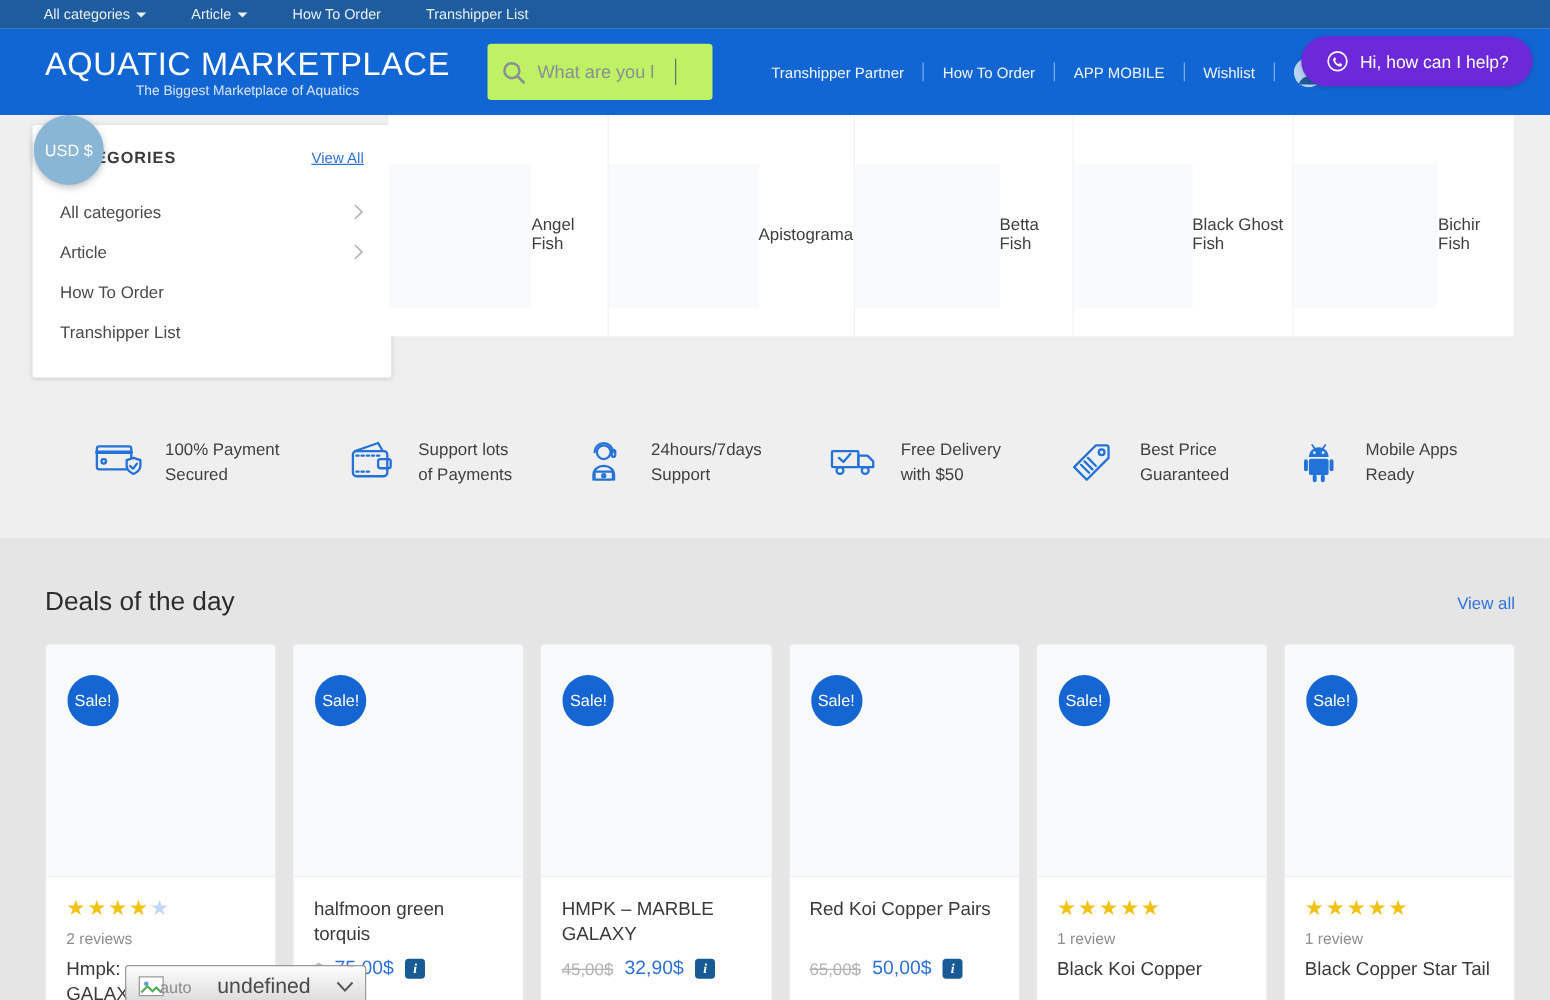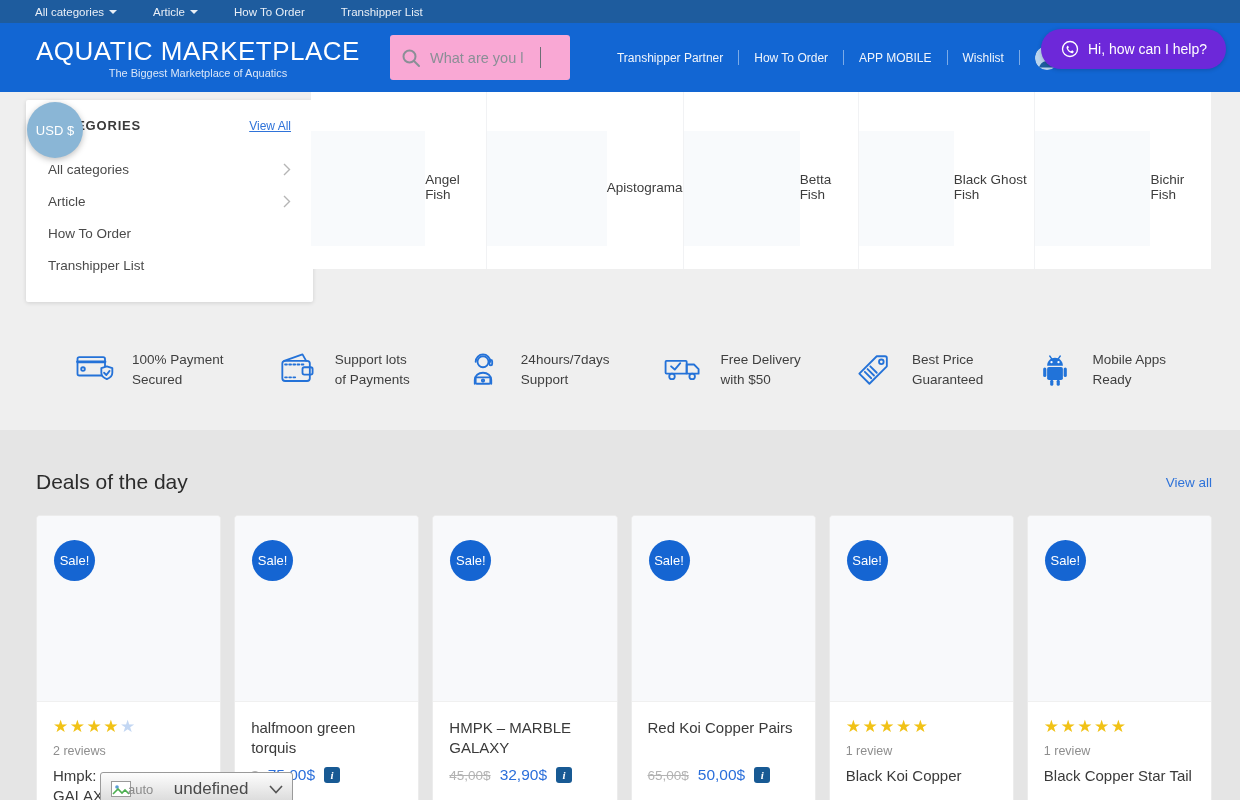--- a/index.html
+++ b/index.html
@@ -9,40 +9,40 @@
   
   .topbar { height:23px; background:#1e5c9e; display:flex; align-items:center; padding-left:35px; gap:36px; }
   .topbar-item { color:#e9eff7; font-size:11.5px; display:flex; align-items:center; gap:5px; cursor:pointer; white-space:nowrap; }
   .caret { width:0; height:0; border-left:4px solid transparent; border-right:4px solid transparent; border-top:4px solid #e9eff7; display:inline-block; }
 
   
   .header { height:69px; background:#1266d3; display:flex; align-items:center; position:relative; }
   .logo { margin-left:36px; text-align:center; }
   .logo-title { color:#fff; font-size:26px; letter-spacing:.5px; line-height:28px; white-space:nowrap; }
   .logo-sub { color:#d9e6f8; font-size:11px; margin-top:2px; }
-  .searchbox { margin-left:30px; width:180px; height:45px; background:#f9a8d4; border-radius:3px; display:flex; align-items:center; padding:4px 10px; position:relative; }
+  .searchbox { margin-left:30px; width:180px; height:45px; background:#bef264; border-radius:3px; display:flex; align-items:center; padding:4px 10px; position:relative; }
   .searchbox input { border:none; outline:none; font-size:14.5px; color:#555; width:100%; margin-left:8px; font-family:"Liberation Sans",sans-serif; background:transparent; }
   .searchbox input::placeholder { color:#8a8f96; opacity:1; }
   .search-caret { position:absolute; left:150px; top:12px; width:1px; height:21px; background:#6b6f75; }
   .hnav { display:flex; align-items:center; margin-left:32px; }
   .hnav-item { color:#f0f5fc; font-size:12px; padding:0 15px; cursor:pointer; white-space:nowrap; }
   .hnav-sep { width:1px; height:15px; background:rgba(255,255,255,.45); }
   .avatar { width:24px; height:24px; border-radius:50%; overflow:hidden; margin-left:15px; cursor:pointer; flex:0 0 auto; }
   .chat-btn { position:absolute; top:6px; right:14px; height:40px; border-radius:20px; background:#6d28d9; border:none; color:#fff; font-size:14px; display:flex; align-items:center; gap:8px; padding:0 19px; cursor:pointer; font-family:"Liberation Sans",sans-serif; box-shadow:0 1px 4px rgba(0,0,0,.18); }
 
   
   .page-top { background:#efefef; }
   .hero { position:relative; height:218px; }
   .sidebar-card { position:absolute; left:26px; top:8px; width:287px; height:202px; background:#fff; border-radius:2px; box-shadow:0 1px 4px rgba(0,0,0,.13); padding:18px 22px 0 22px; }
   .sb-head { display:flex; justify-content:space-between; align-items:baseline; }
   .sb-title { font-size:13px; font-weight:bold; color:#3a3a3a; letter-spacing:.8px; }
   .sb-viewall { font-size:12px; color:#2f73d9; text-decoration:underline; cursor:pointer; }
   .sb-list { margin-top:20px; }
   .sb-item { display:flex; justify-content:space-between; align-items:center; height:32px; font-size:13.5px; color:#4a4a4a; cursor:pointer; }
-  .usd-btn { position:absolute; left:27px; top:10px; width:56px; height:56px; border-radius:50%; background:#8ab6d6; border:none; color:#fff; font-size:13px; cursor:pointer; box-shadow:0 2px 6px rgba(0,0,0,.25); font-family:"Liberation Sans",sans-serif; }
+  .usd-btn { position:absolute; left:27px; top:0; width:56px; height:56px; border-radius:50%; background:#8ab6d6; border:none; color:#fff; font-size:13px; cursor:pointer; box-shadow:0 2px 6px rgba(0,0,0,.25); font-family:"Liberation Sans",sans-serif; }
   .catrow { position:absolute; left:311px; top:0; width:900px; height:177px; background:#fff; display:grid; grid-template-columns:repeat(5,1fr); }
   .catcell { border-right:1px solid #f1f2f4; display:flex; flex-direction:row; align-items:center; cursor:pointer; }
   .catcell:last-child { border-right:none; }
   .catimg { width:120px; height:115px; margin-top:16px; background:#f8fafc; }
   .catlabel { margin-top:13px; font-size:13.5px; color:#3d3d3d; }
 
   
   .features { height:120px; display:flex; justify-content:space-between; padding:0 74px 0 72px; }
   .feature { display:flex; align-items:center; gap:16px; }
   .ftext { font-size:13.5px; color:#3f3f3f; line-height:20px; }

